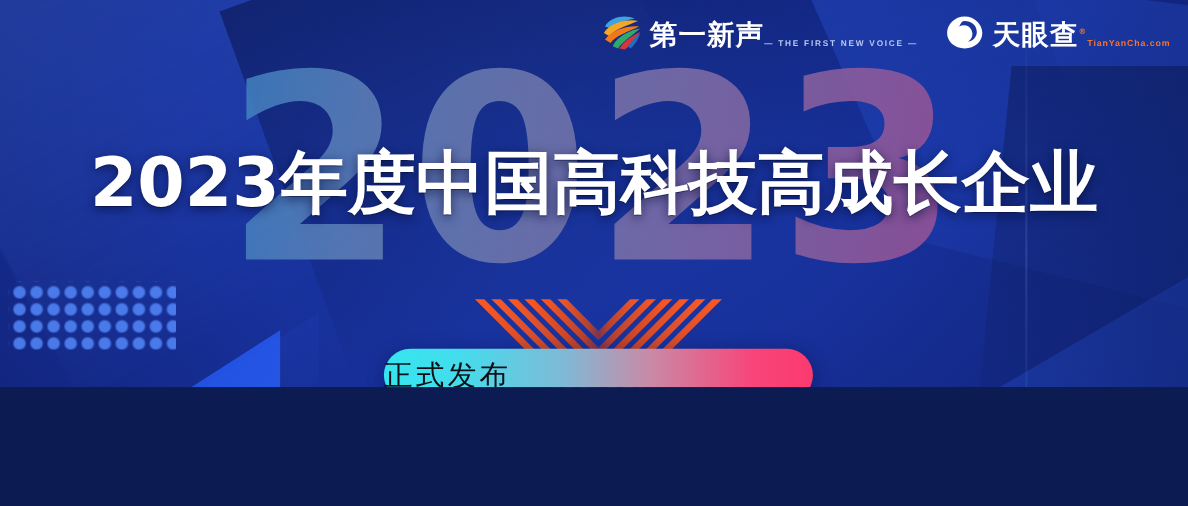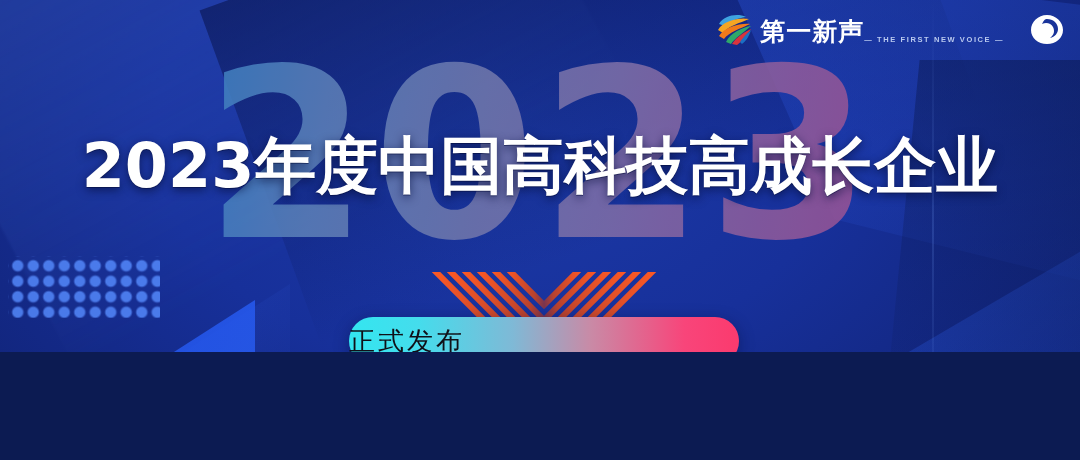--- a/index.html
+++ b/index.html
@@ -242,17 +242,23 @@
 
     <div class="logo">
       <span class="logo-mark">
         <svg width="34" height="32" viewBox="0 0 34 32">
           <path d="M17 2 C8 2,1 9,1 17 C1 25,8 31,17 31 C26 31,33 25,33 17 C33 9,26 2,17 2 Z
                    M17 6 C23 6,28 10,28 16 C28 20,25 24,20 25 C24 22,25 18,23 14 C21 10,16 9,12 11 C14 7,15 6,17 6 Z" fill="#ffffff"></path>
           <path d="M5 20 C8 26,14 29,20 28 C14 30,7 27,4 22 Z" fill="#ffffff"></path>
           <path d="M8 12 C6 16,7 21,11 24 C6 22,4 16,6 11 Z" fill="#ffffff"></path>
         </svg>
       </span>
+      <span class="logo-text">
+        <span class="logo-cn">
+          <span>天眼查</span><span class="tm">®</span>
+        </span>
+        <span class="logo-en b">TianYanCha.com</span>
+      </span>
     </div>
 
   </div>
 
 </div>
 
 </body></html>

